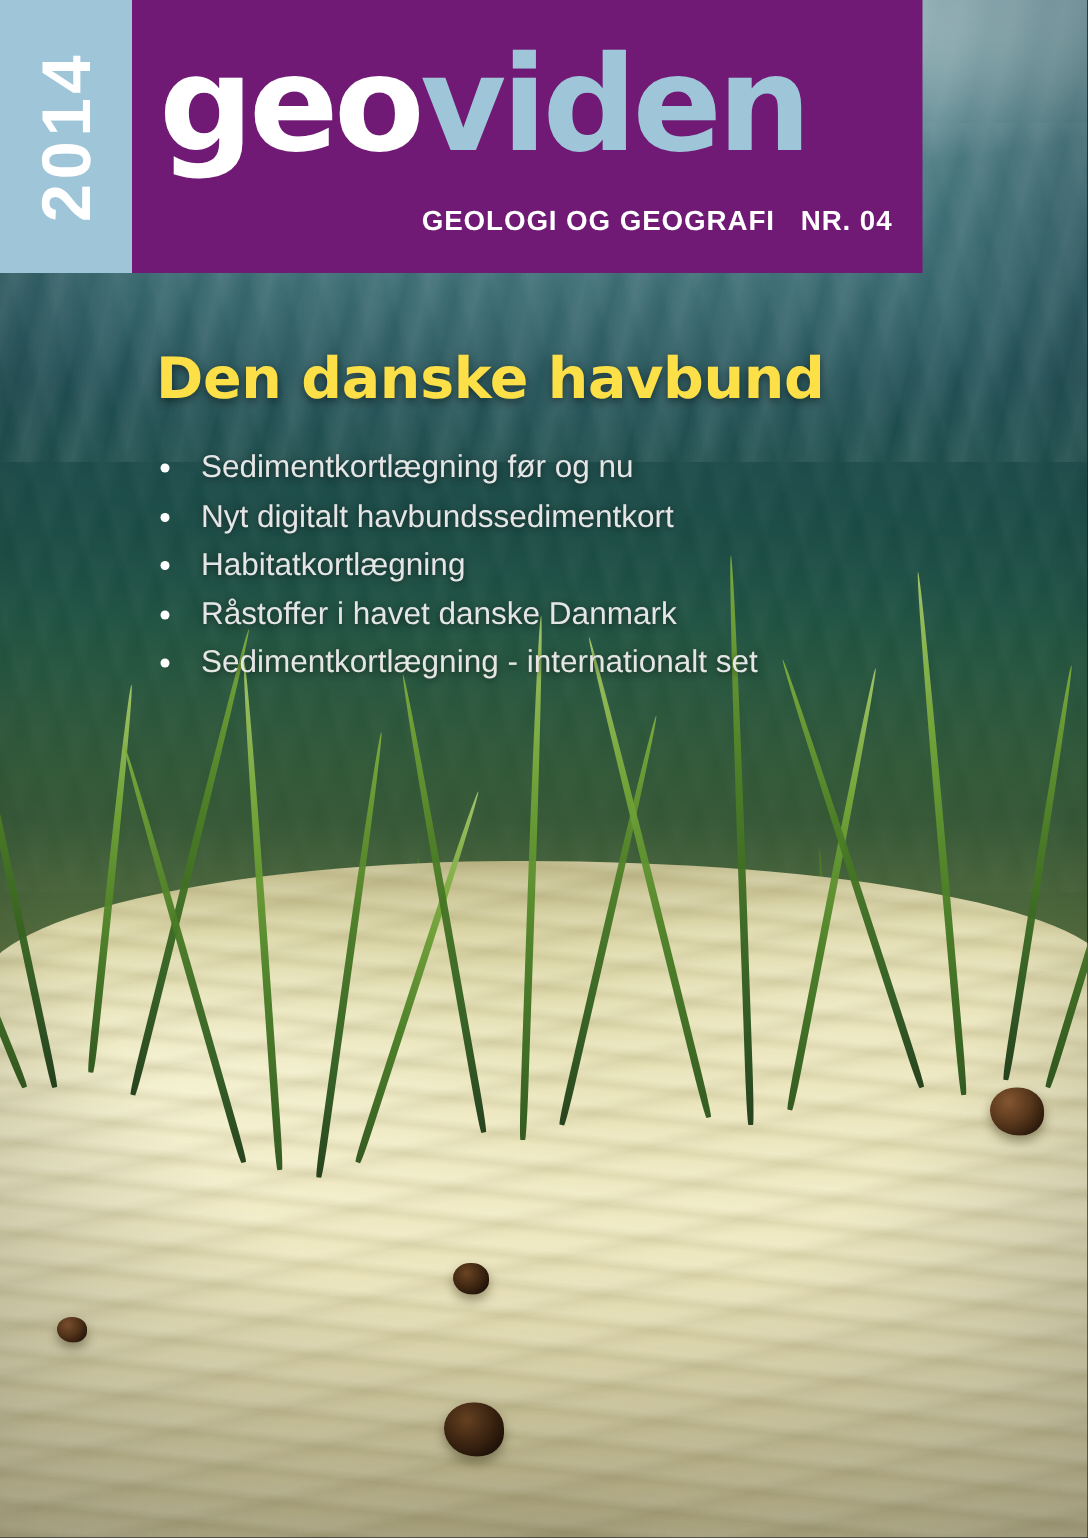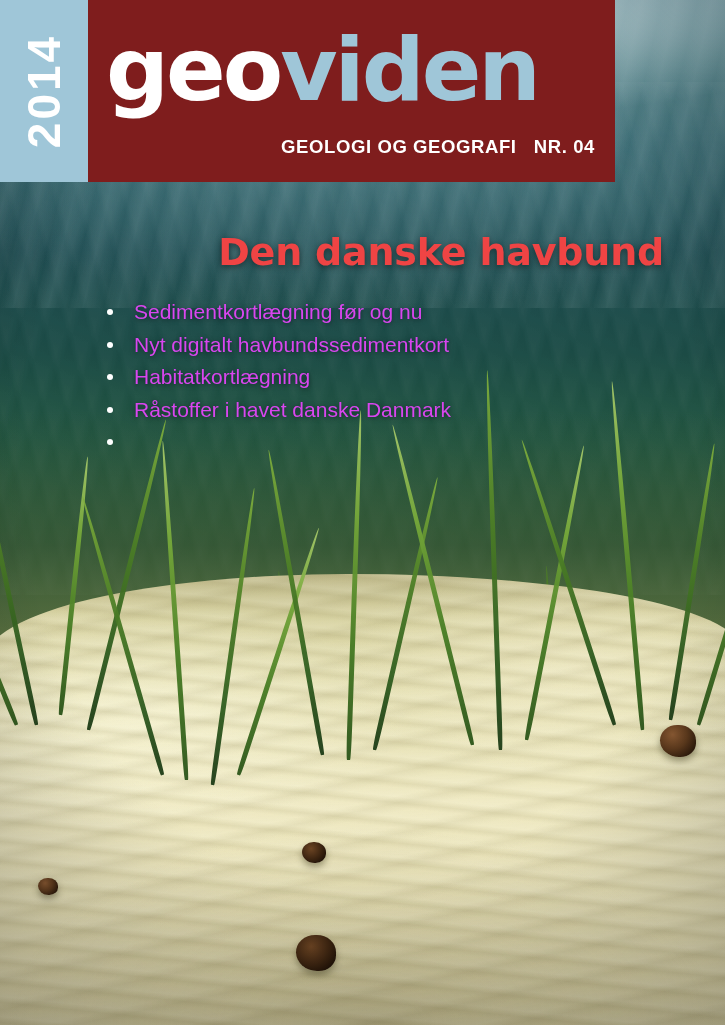--- a/index.html
+++ b/index.html
@@ -173,21 +173,21 @@
     transform: translate(-50%, -50%) rotate(-90deg);
     font-size: 46px;
     font-weight: bold;
     letter-spacing: 3px;
     color: #ffffff;
     white-space: nowrap;
     font-family: "Liberation Sans", sans-serif;
   }
   .title-band {
     flex: 1;
-    background: #7f1d1d;
+    background: #701a75;
     position: relative;
   }
   .logo {
     position: absolute;
     left: 18px;
     top: 26px;
     font-size: 88px;
     line-height: 1;
     font-weight: bold;
     letter-spacing: -3px;
@@ -208,38 +208,37 @@
   .subtitle .issue { letter-spacing: 0.6px; }
 
   
   .content {
     position: absolute;
     left: 104px;
     top: 232px;
     width: 560px;
   }
   .headline {
-    color: #ef4444;
+    color: #fde047;
     font-size: 38px;
     font-weight: bold;
     line-height: 1.06;
     margin: 0 0 24px 0;
     letter-spacing: -0.2px;
     text-shadow: 0 2px 6px rgba(0,0,0,0.45);
     font-family: "DejaVu Sans", sans-serif;
-    text-align: right;
   }
   ul.toc {
     list-style: none;
     margin: 0;
     padding: 0;
   }
   ul.toc li {
     position: relative;
-    color: #d946ef;
+    color: #e5e5e5;
     font-size: 21px;
     line-height: 1.55;
     padding-left: 30px;
     text-shadow: 0 1px 5px rgba(0,0,0,0.5);
     font-family: "Liberation Sans", sans-serif;
   }
   ul.toc li .dot {
     position: absolute;
     left: 3px;
     top: 13px;
@@ -339,17 +338,17 @@
     </div>
   </div>
 
   <div class="content">
     <h1 class="headline">Den danske havbund</h1>
     <ul class="toc">
       <li><span class="dot"></span><span>Sedimentkortlægning før og nu</span></li>
       <li><span class="dot"></span><span>Nyt digitalt havbundssedimentkort</span></li>
       <li><span class="dot"></span><span>Habitatkortlægning</span></li>
       <li><span class="dot"></span><span>Råstoffer i havet danske Danmark</span></li>
-      <li><span class="dot"></span></li>
+      <li><span class="dot"></span><span>Sedimentkortlægning - internationalt set</span></li>
     </ul>
   </div>
 
 </div>
 
 </body></html>

